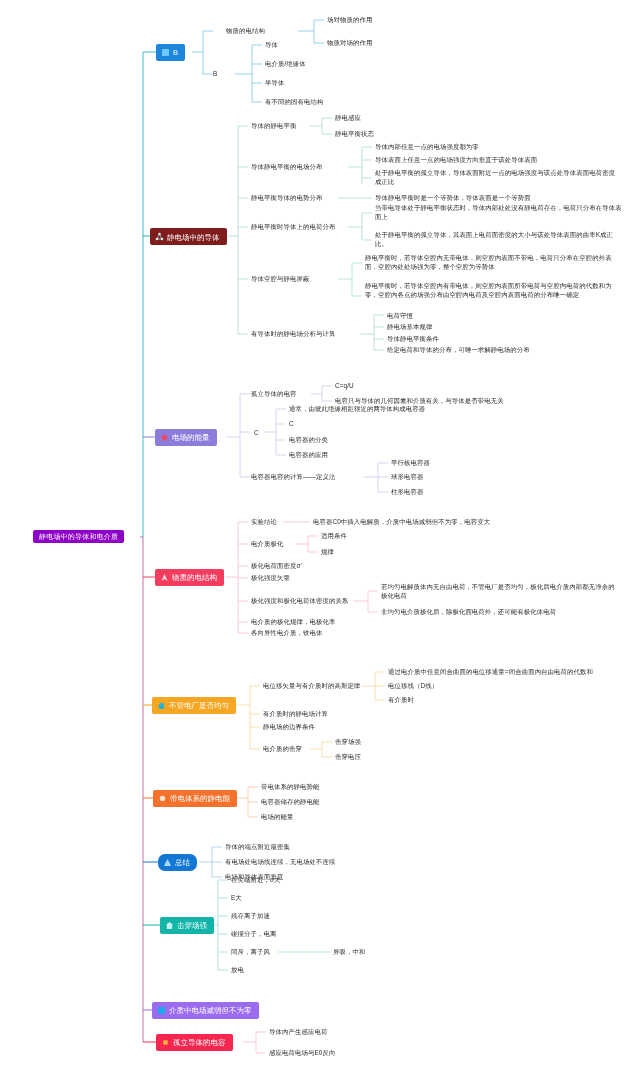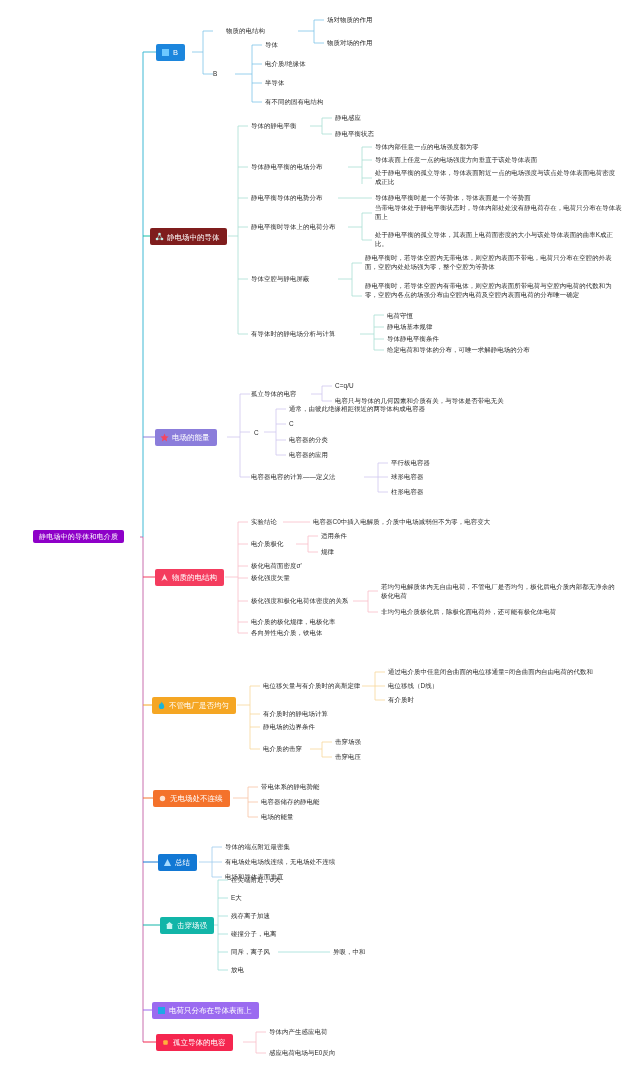--- a/index.html
+++ b/index.html
@@ -294,24 +294,24 @@
     </span>
     <span>不管电厂是否均匀</span>
   </div>
 
   <div class="l1-node" style="left:153px; top:790px; background:#f4722b;">
     <span class="ico">
       <svg width="9" height="9" viewBox="0 0 10 10">
           <circle cx="5" cy="5" r="3" fill="#ffe1cf"></circle>
         </svg>
     </span>
-    <span>无电场处不连续</span>
-  </div>
-
-  <div class="l1-node" style="left:158px; top:854px; background:#1278d4;">
+    <span>带电体系的静电能</span>
+  </div>
+
+  <div class="l1-node" style="left:158px; top:854px; background:#1278d4;border-radius:7px;">
     <span class="ico">
       <svg width="9" height="9" viewBox="0 0 10 10">
           <path d="M5 1 L9 9 L1 9 Z" fill="#a8dcff"></path>
         </svg>
     </span>
     <span>总结</span>
   </div>
 
   <div class="l1-node" style="left:160px; top:917px; background:#12b5a8;">
     <span class="ico">
@@ -321,21 +321,21 @@
     </span>
     <span>击穿场强</span>
   </div>
 
   <div class="l1-node" style="left:152px; top:1002px; background:#9b6bf0;">
     <span class="ico">
       <svg width="9" height="9" viewBox="0 0 9 9">
           <rect x="1" y="1" width="7" height="7" fill="#1fa7e8"></rect>
         </svg>
     </span>
-    <span>电荷只分布在导体表面上</span>
+    <span>介质中电场减弱但不为零</span>
   </div>
 
   <div class="l1-node" style="left:156px; top:1034px; background:#f5264f;">
     <span class="ico">
       <svg width="9" height="9" viewBox="0 0 10 10">
           <rect x="2.5" y="2.5" width="5" height="5" rx="1" fill="#ffb13c"></rect>
         </svg>
     </span>
     <span>孤立导体的电容</span>
   </div>

